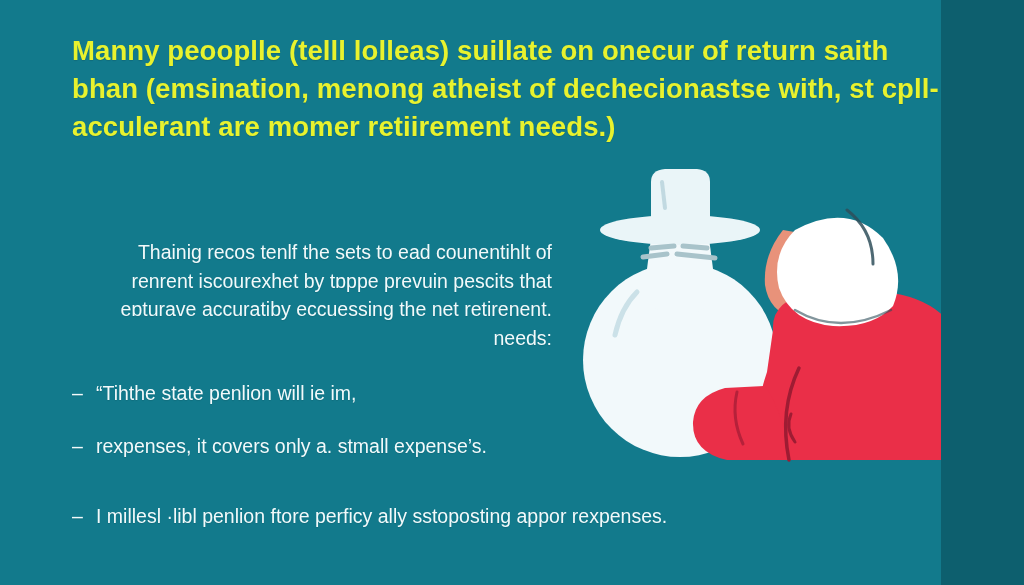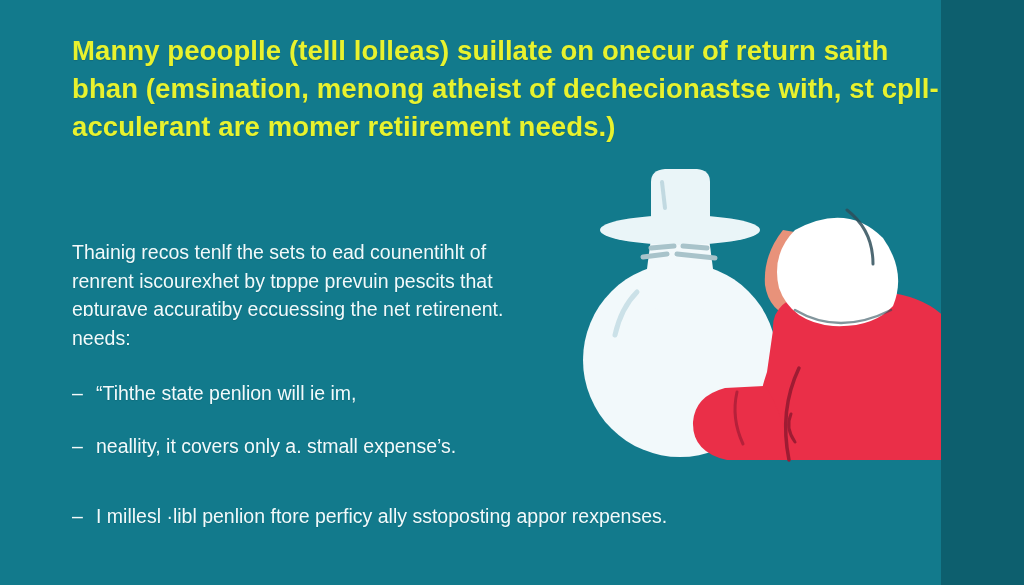--- a/index.html
+++ b/index.html
@@ -36,20 +36,21 @@
   #body-paragraph {
     position: absolute;
     left: 72px;
     top: 238px;
     width: 480px;
     color: #f2fafb;
     font-size: 19.5px;
     line-height: 28.5px;
     white-space: pre-line;
     text-shadow: 0 1px 1px rgba(0,0,0,0.10);
+    text-align: right;
   }
 
   
   #bullet-list {
     position: absolute;
     left: 72px;
     top: 382px;
     width: 800px;
     list-style: none;
     margin: 0;
@@ -98,21 +99,21 @@
 
   <div id="body-paragraph">Thainig recos tenlf the sets to ead counentihlt of renrent iscourexhet by tɒppe prevuin pescits that eɒturave accuratiby eccuessing the net retirenent. needs:</div>
 
   <ul id="bullet-list">
     <li>
       <span class="bullet-dash">–</span>
       <span class="bullet-text">“Tihthe state penlion will ie im,</span>
     </li>
     <li>
       <span class="bullet-dash">–</span>
-      <span class="bullet-text">neallity, it covers only a. stmall expense’s.</span>
+      <span class="bullet-text">rexpenses, it covers only a. stmall expense’s.</span>
     </li>
     <li class="spaced">
       <span class="bullet-dash">–</span>
       <span class="bullet-text">I millesl ·libl penlion ftore perficy ally sstoposting appor rexpenses.</span>
     </li>
   </ul>
 
   <div id="illustration">
     <svg viewBox="0 0 440 340" xmlns="http://www.w3.org/2000/svg">
 

